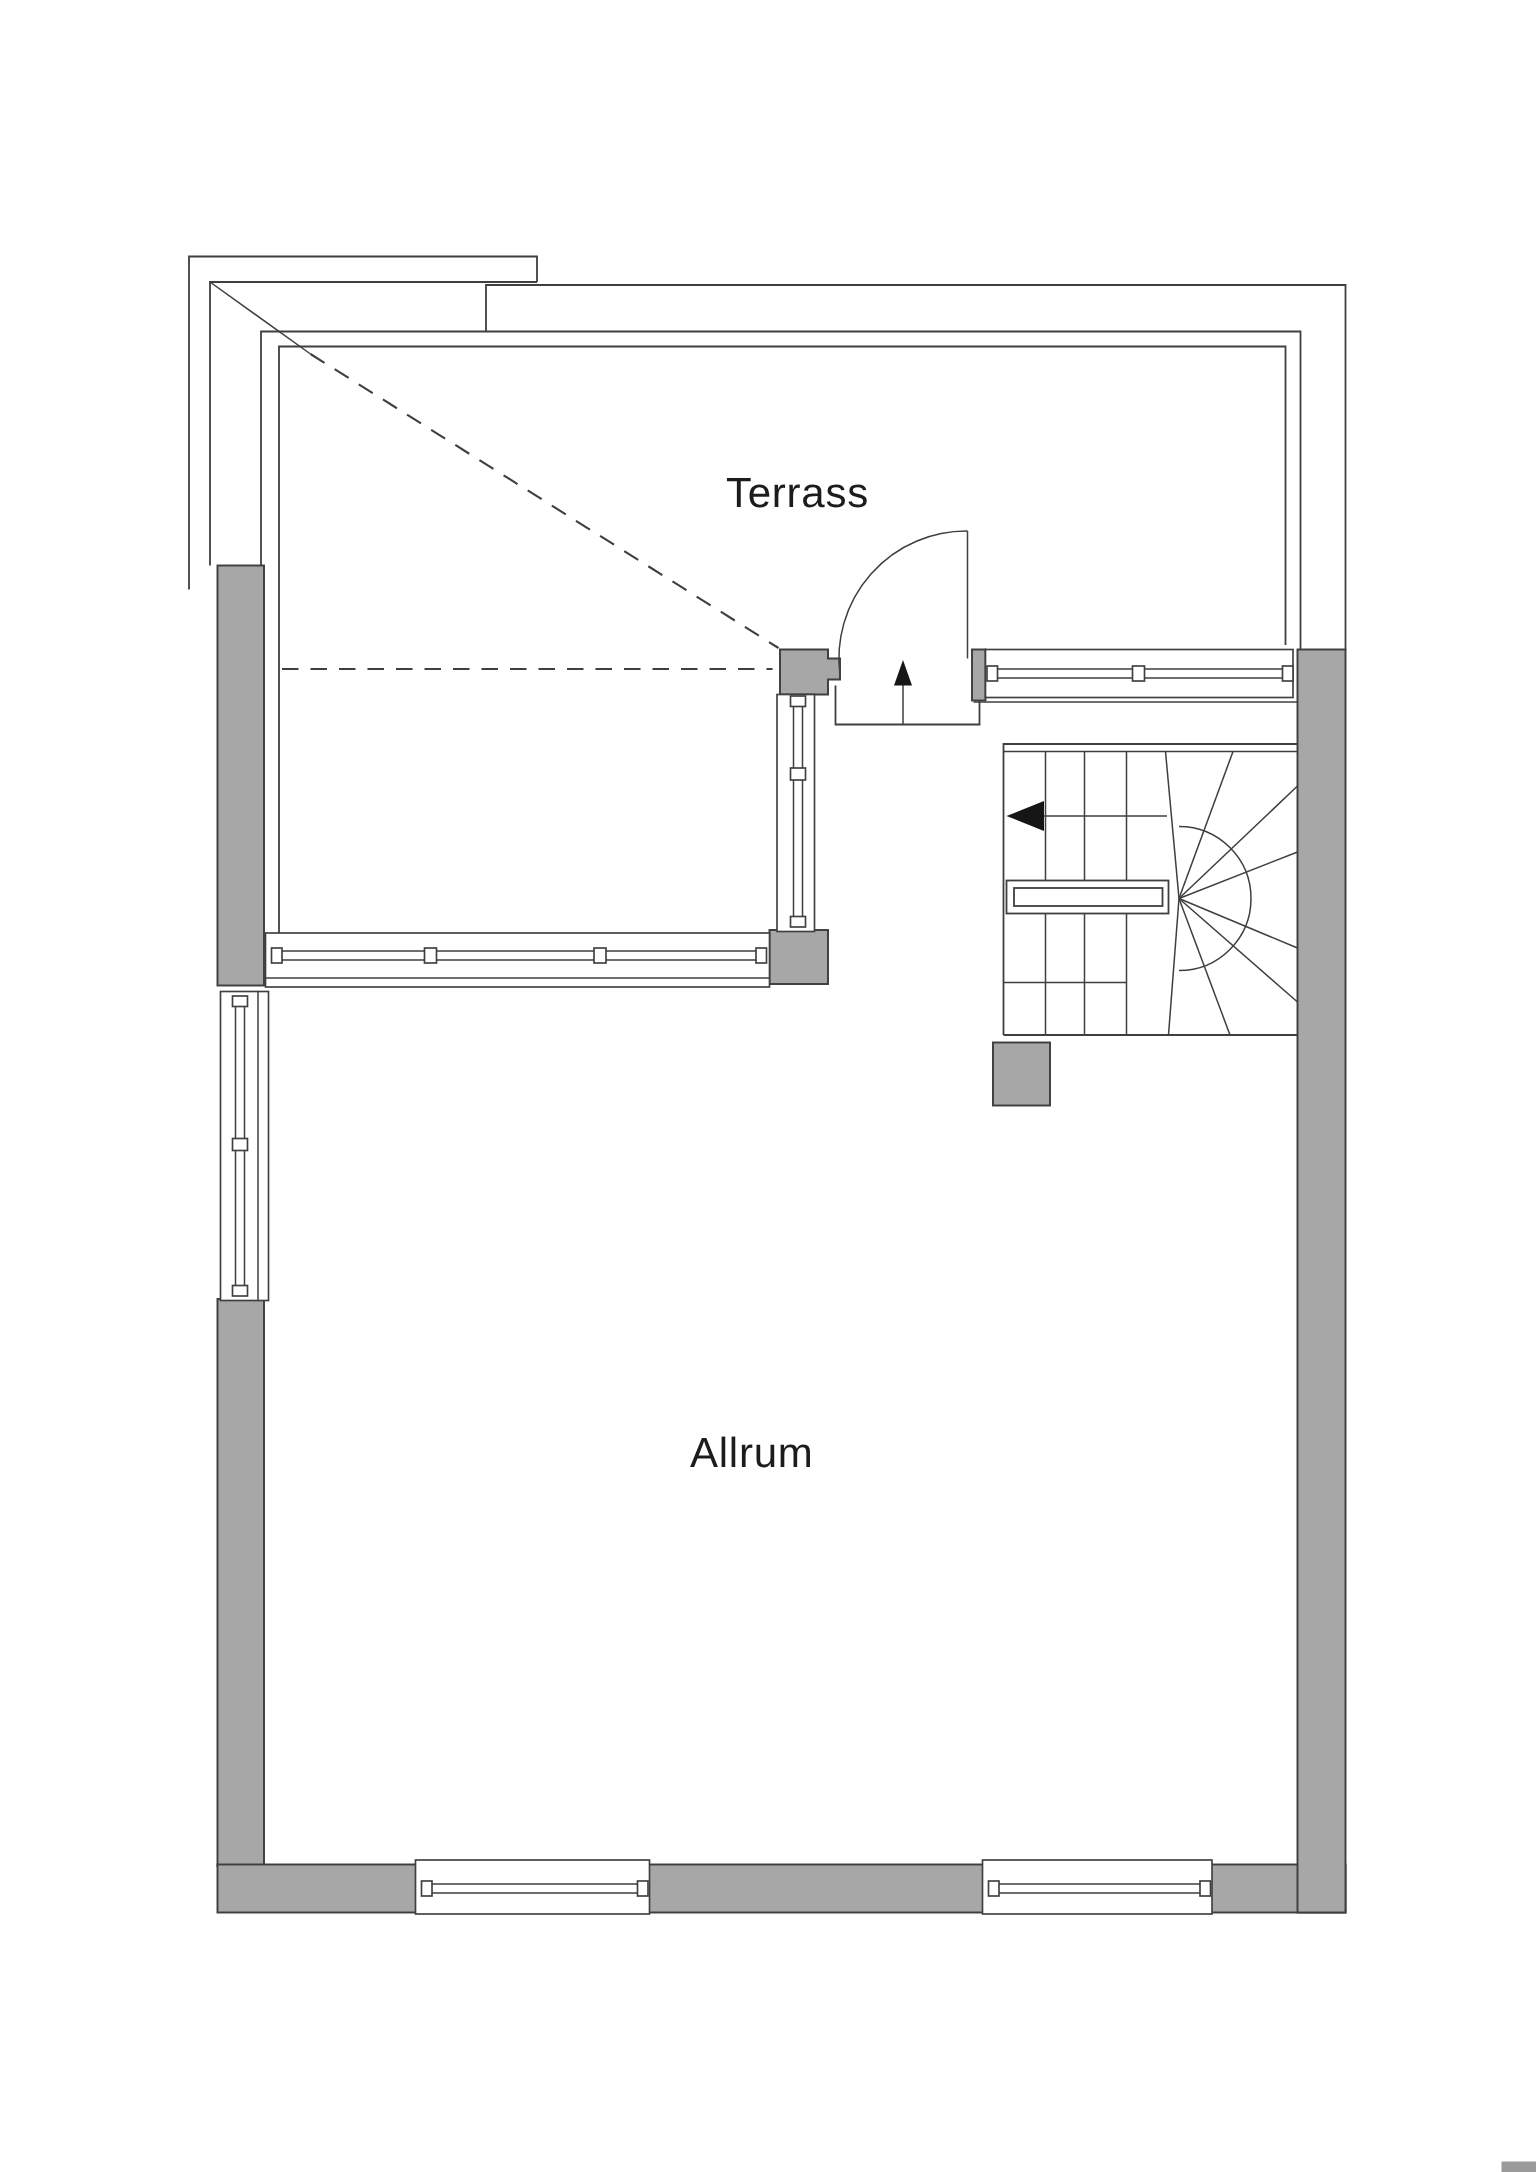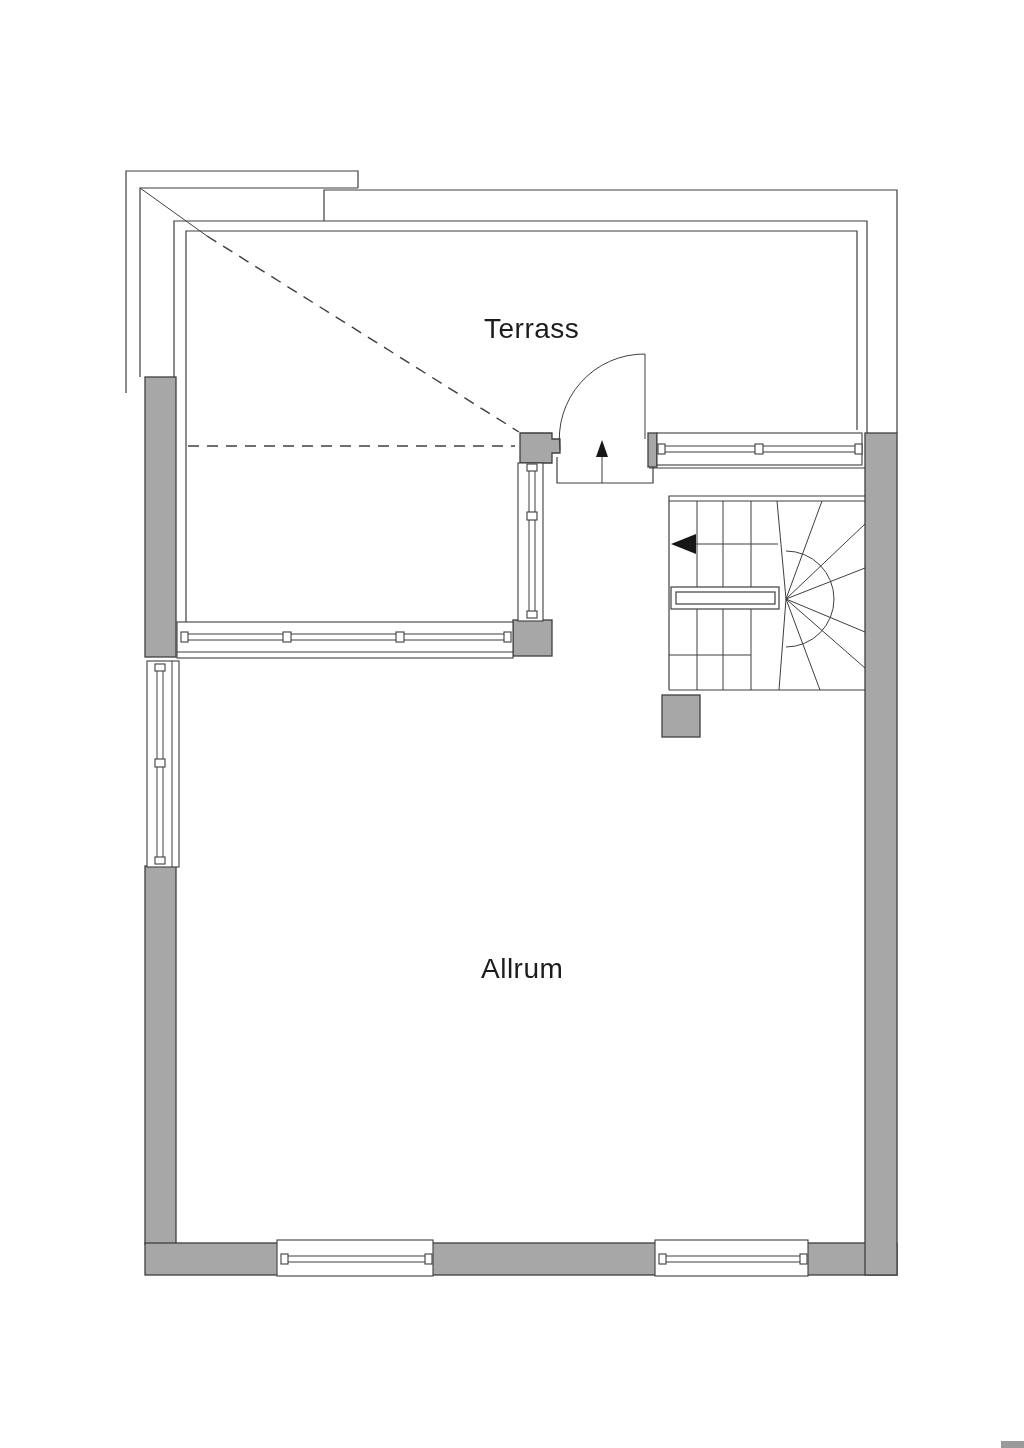--- a/index.html
+++ b/index.html
@@ -27,21 +27,21 @@
   .blk  { fill: #161616; stroke: none; }
   .mark { fill: #9a9a9a; stroke: none; }
   .room-label {
     position: absolute;
     color: var(--text);
     font-size: 28px;
     letter-spacing: 0.5px;
     white-space: nowrap;
   }
   .label-terrass { left: 484px; top: 313px; }
-  .label-allrum  { left: 481px; top: 953px; }
+  .label-allrum  { left: 460px; top: 953px; }
 </style>
 </head>
 <body>
 
 <div class="plan">
   <svg width="1024" height="1448" viewBox="0 0 1024 1448">
 
     <g>
       <path class="ln" d="M126,393 L126,171 L358,171 L358,188"></path>
       <path class="ln" d="M140,377 L140,188 L358,188"></path>

